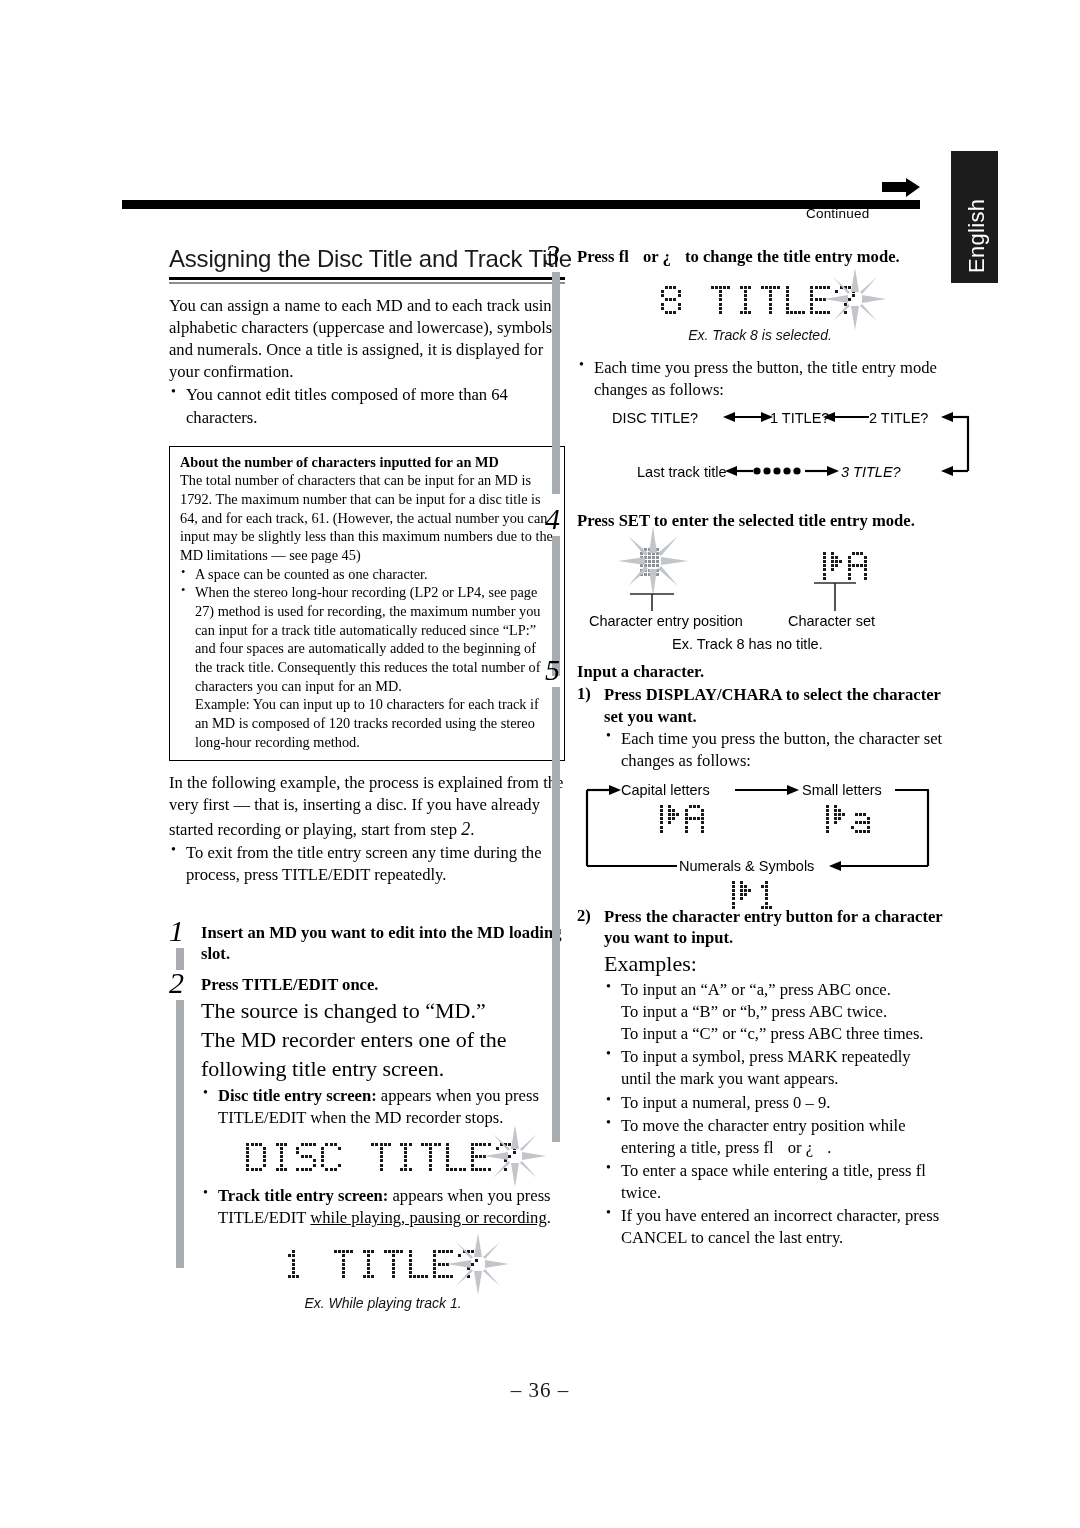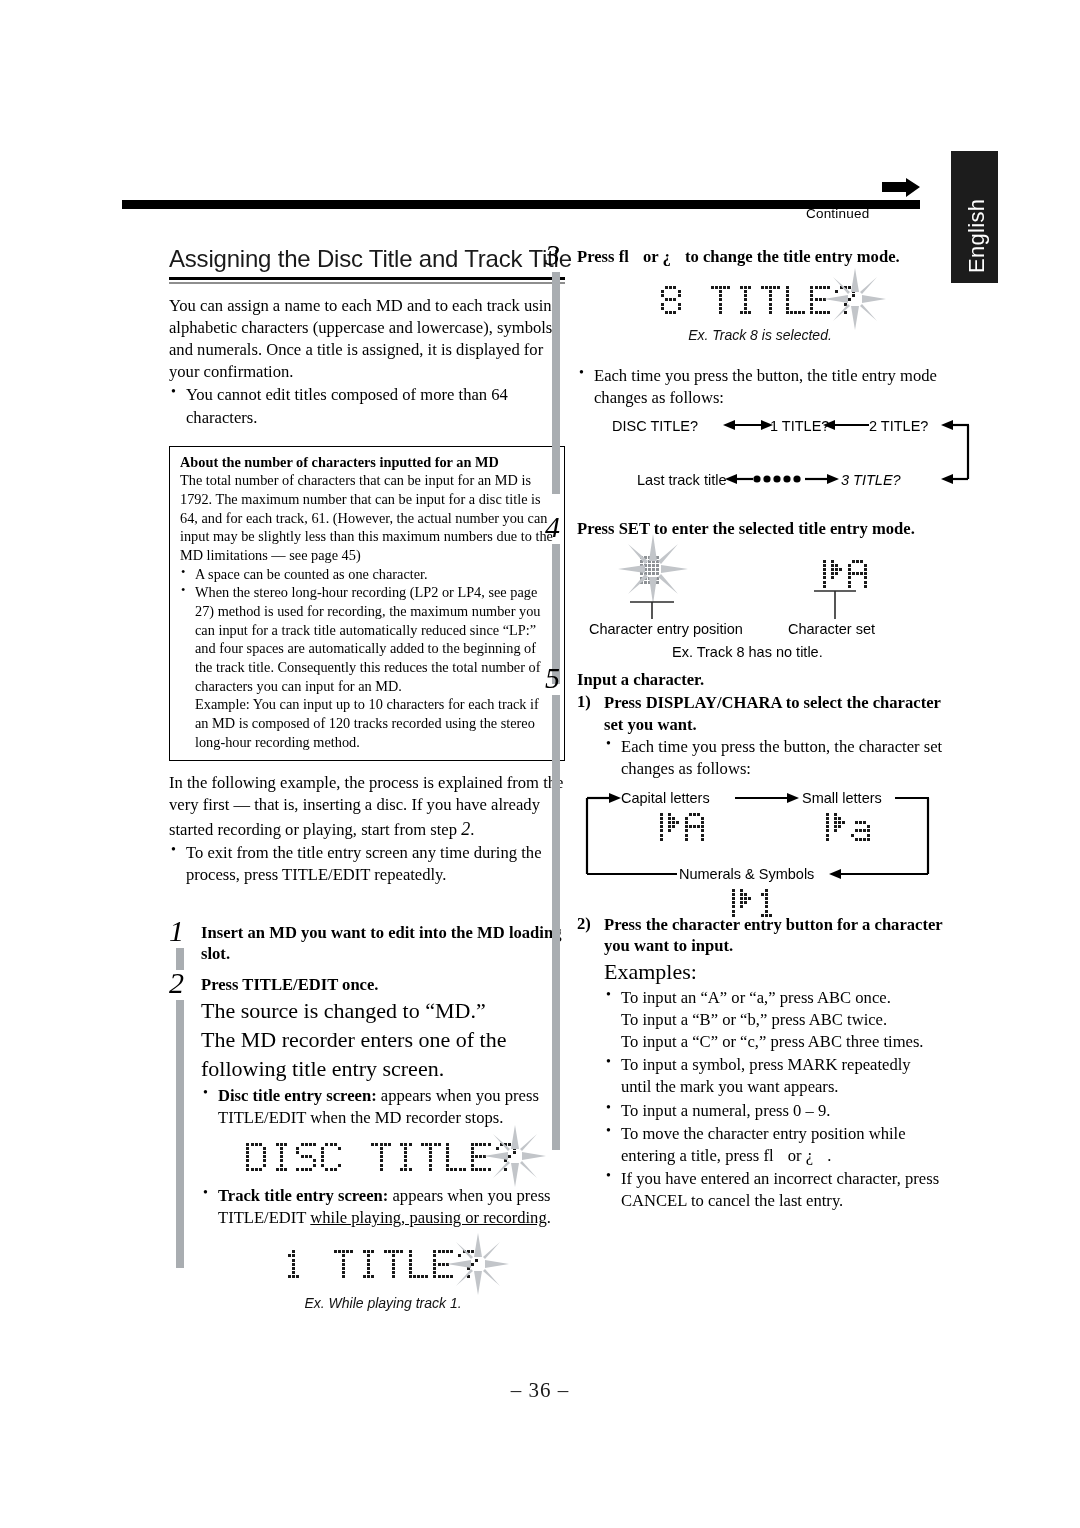--- a/index.html
+++ b/index.html
@@ -345,21 +345,21 @@
                 <polygon points="53,53 36,38 38,36"></polygon>
                 <polygon points="9,53 24,36 26,38"></polygon>
                 <polygon points="9,9 26,24 24,26"></polygon>
               </g>
             </svg>
           </span>
         </span>
       </div>
       <div class="ex-cap" style="margin-top:12px;">Ex. Track 8 is selected.</div>
 
-      <div class="bullet" style="margin-top:22px;">Each time you press the button, the title entry mode changes as follows:</div>
+      <div class="bullet" style="margin-top:14px;">Each time you press the button, the title entry mode changes as follows:</div>
 
       <div class="flow-mode">
         <span class="t" style="left:35px; top:2px;">DISC TITLE?</span>
         <span class="t" style="left:193px; top:2px;">1 TITLE?</span>
         <span class="t" style="left:292px; top:2px;">2 TITLE?</span>
         <span class="t" style="left:60px; top:56px;">Last track title</span>
         <span class="t" style="left:264px; top:56px;font-style:italic;">3 TITLE?</span>
         <svg style="position:absolute; left:0; top:0;" width="398" height="84" viewBox="0 0 398 84">
           <g stroke="#000" stroke-width="2.2" fill="#000">
 
@@ -478,20 +478,21 @@
         <div class="step-body">Examples:</div>
 
         <div class="bullet">
           <span>To input an “A” or “a,” press ABC once.</span><br>
           <span>To input a “B” or “b,” press ABC twice.</span><br>
           <span>To input a “C” or “c,” press ABC three times.</span>
         </div>
         <div class="bullet">To input a symbol, press MARK repeatedly until the mark you want appears.</div>
         <div class="bullet">To input a numeral, press 0 – 9.</div>
         <div class="bullet"><span>To move the character entry position while entering a title, press </span><span>fl</span><span style="letter-spacing:10px;"> </span><span> or </span><span>¿</span><span style="letter-spacing:10px;"> </span><span> .</span></div>
+        <div class="bullet"><span>To enter a space while entering a title, press </span><span>fl</span><span> twice.</span></div>
         <div class="bullet">If you have entered an incorrect character, press CANCEL to cancel the last entry.</div>
       </div>
     </div>
 
   </div>
 
   <div class="page-num">– 36 –</div>
 
 </div>
 

